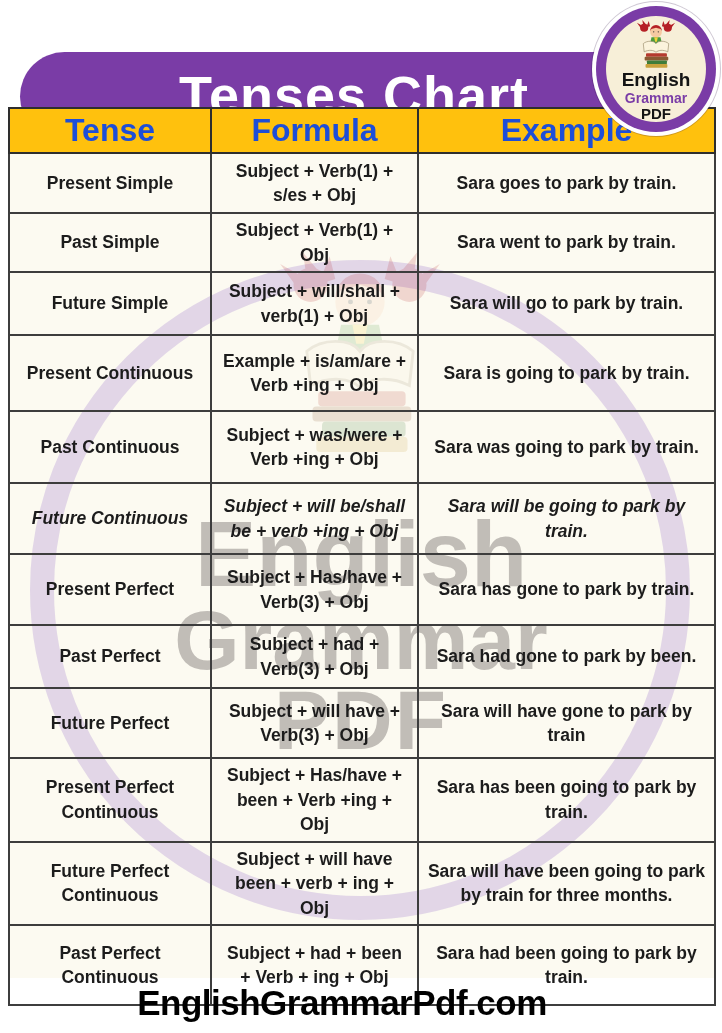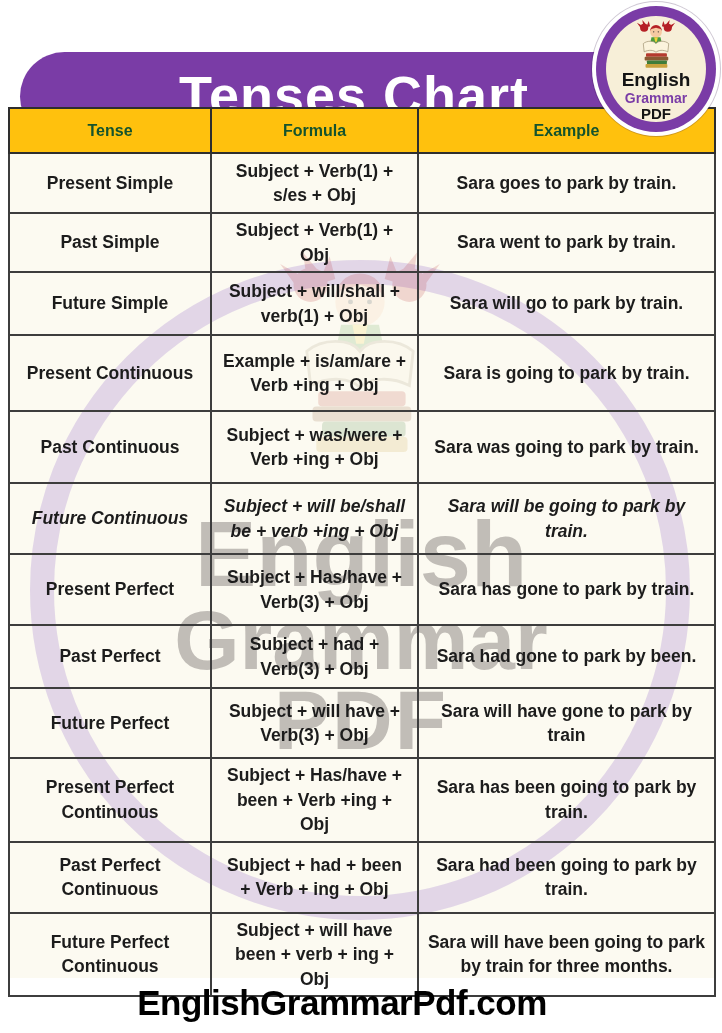--- a/index.html
+++ b/index.html
@@ -60,21 +60,21 @@
   
   table.tense-table {
     position:absolute; left:8px; top:107px; width:706px; z-index:5;
     border-collapse:collapse; table-layout:fixed; background:transparent;
   }
   .tense-table col.c1 { width:202px; }
   .tense-table col.c2 { width:207px; }
   .tense-table col.c3 { width:297px; }
   .tense-table th {
     height:45px; background:#FFC10D; border:2px solid #2e2e2e;
-    font-size:16px; font-weight:700; color:#14532d; text-align:center;
+    font-size:32px; font-weight:700; color:#1d4ed8; text-align:center;
   }
   .tense-table td {
     border:2px solid #3d3d3d; background:transparent;
     text-align:center; vertical-align:middle;
     font-size:17.5px; font-weight:700; color:#1c1c1c; line-height:1.4;
     padding:4px 8px;
   }
   tbody tr:nth-child(1)  { height:60px; }
   tbody tr:nth-child(2)  { height:56px; }
   tbody tr:nth-child(3)  { height:63px;margin-left:27px; }
@@ -188,28 +188,28 @@
         <td>Future Perfect</td>
         <td>Subject + will have + Verb(3) + Obj</td>
         <td>Sara will have gone to park by train</td>
       </tr>
       <tr>
         <td>Present Perfect Continuous</td>
         <td>Subject + Has/have + been + Verb +ing + Obj</td>
         <td>Sara has been going to park by train.</td>
       </tr>
       <tr>
+        <td>Future Perfect Continuous</td>
+        <td>Subject + will have been + verb + ing + Obj</td>
+        <td>Sara will have been going to park by train for three months.</td>
+      </tr>
+      <tr>
         <td>Past Perfect Continuous</td>
         <td>Subject + had + been + Verb + ing + Obj</td>
         <td>Sara had been going to park by train.</td>
-      </tr>
-      <tr>
-        <td>Future Perfect Continuous</td>
-        <td>Subject + will have been + verb + ing + Obj</td>
-        <td>Sara will have been going to park by train for three months.</td>
       </tr>
     </tbody>
   </table>
 
   <div class="logo">
     <div class="logo-inner">
       <svg class="logo-girl" viewBox="0 0 100 110" xmlns="http://www.w3.org/2000/svg">
         <polygon points="18,20 8,6 22,14 20,0 30,12 34,2 37,14" fill="#B52025"></polygon>
         <polygon points="82,20 92,6 78,14 80,0 70,12 66,2 63,14" fill="#B52025"></polygon>
         <circle cx="24" cy="17" r="9" fill="#B52025"></circle>

